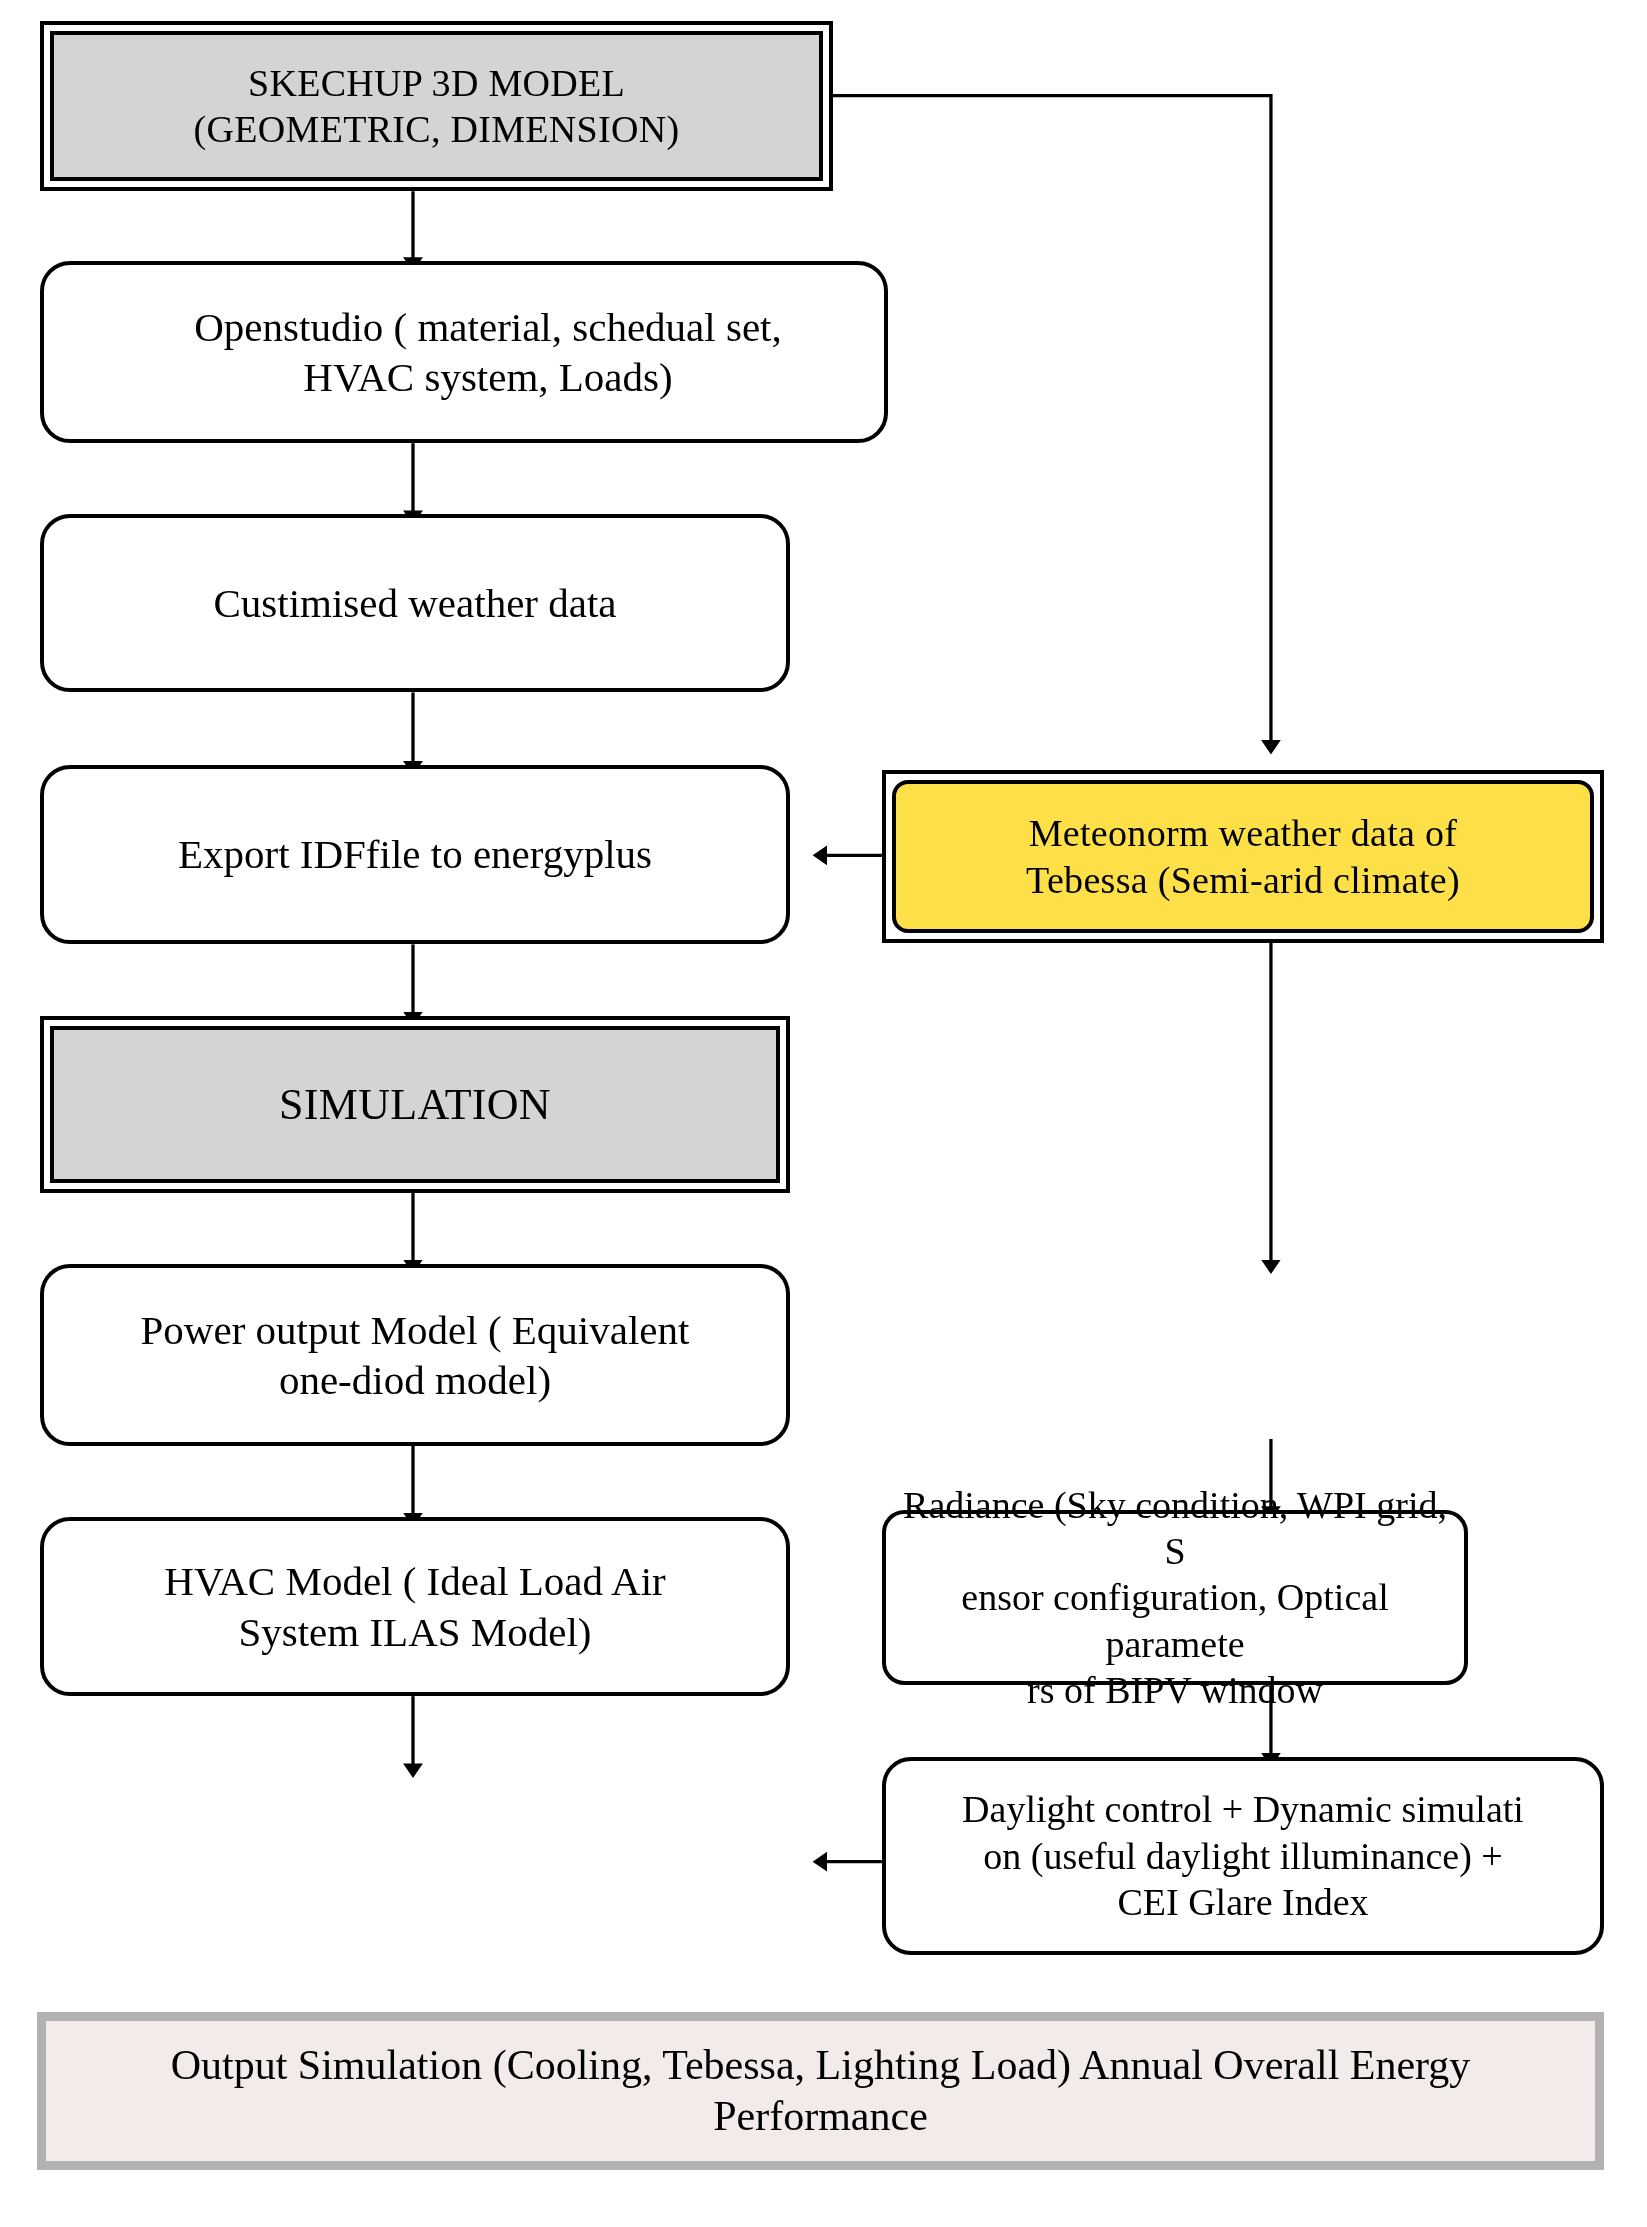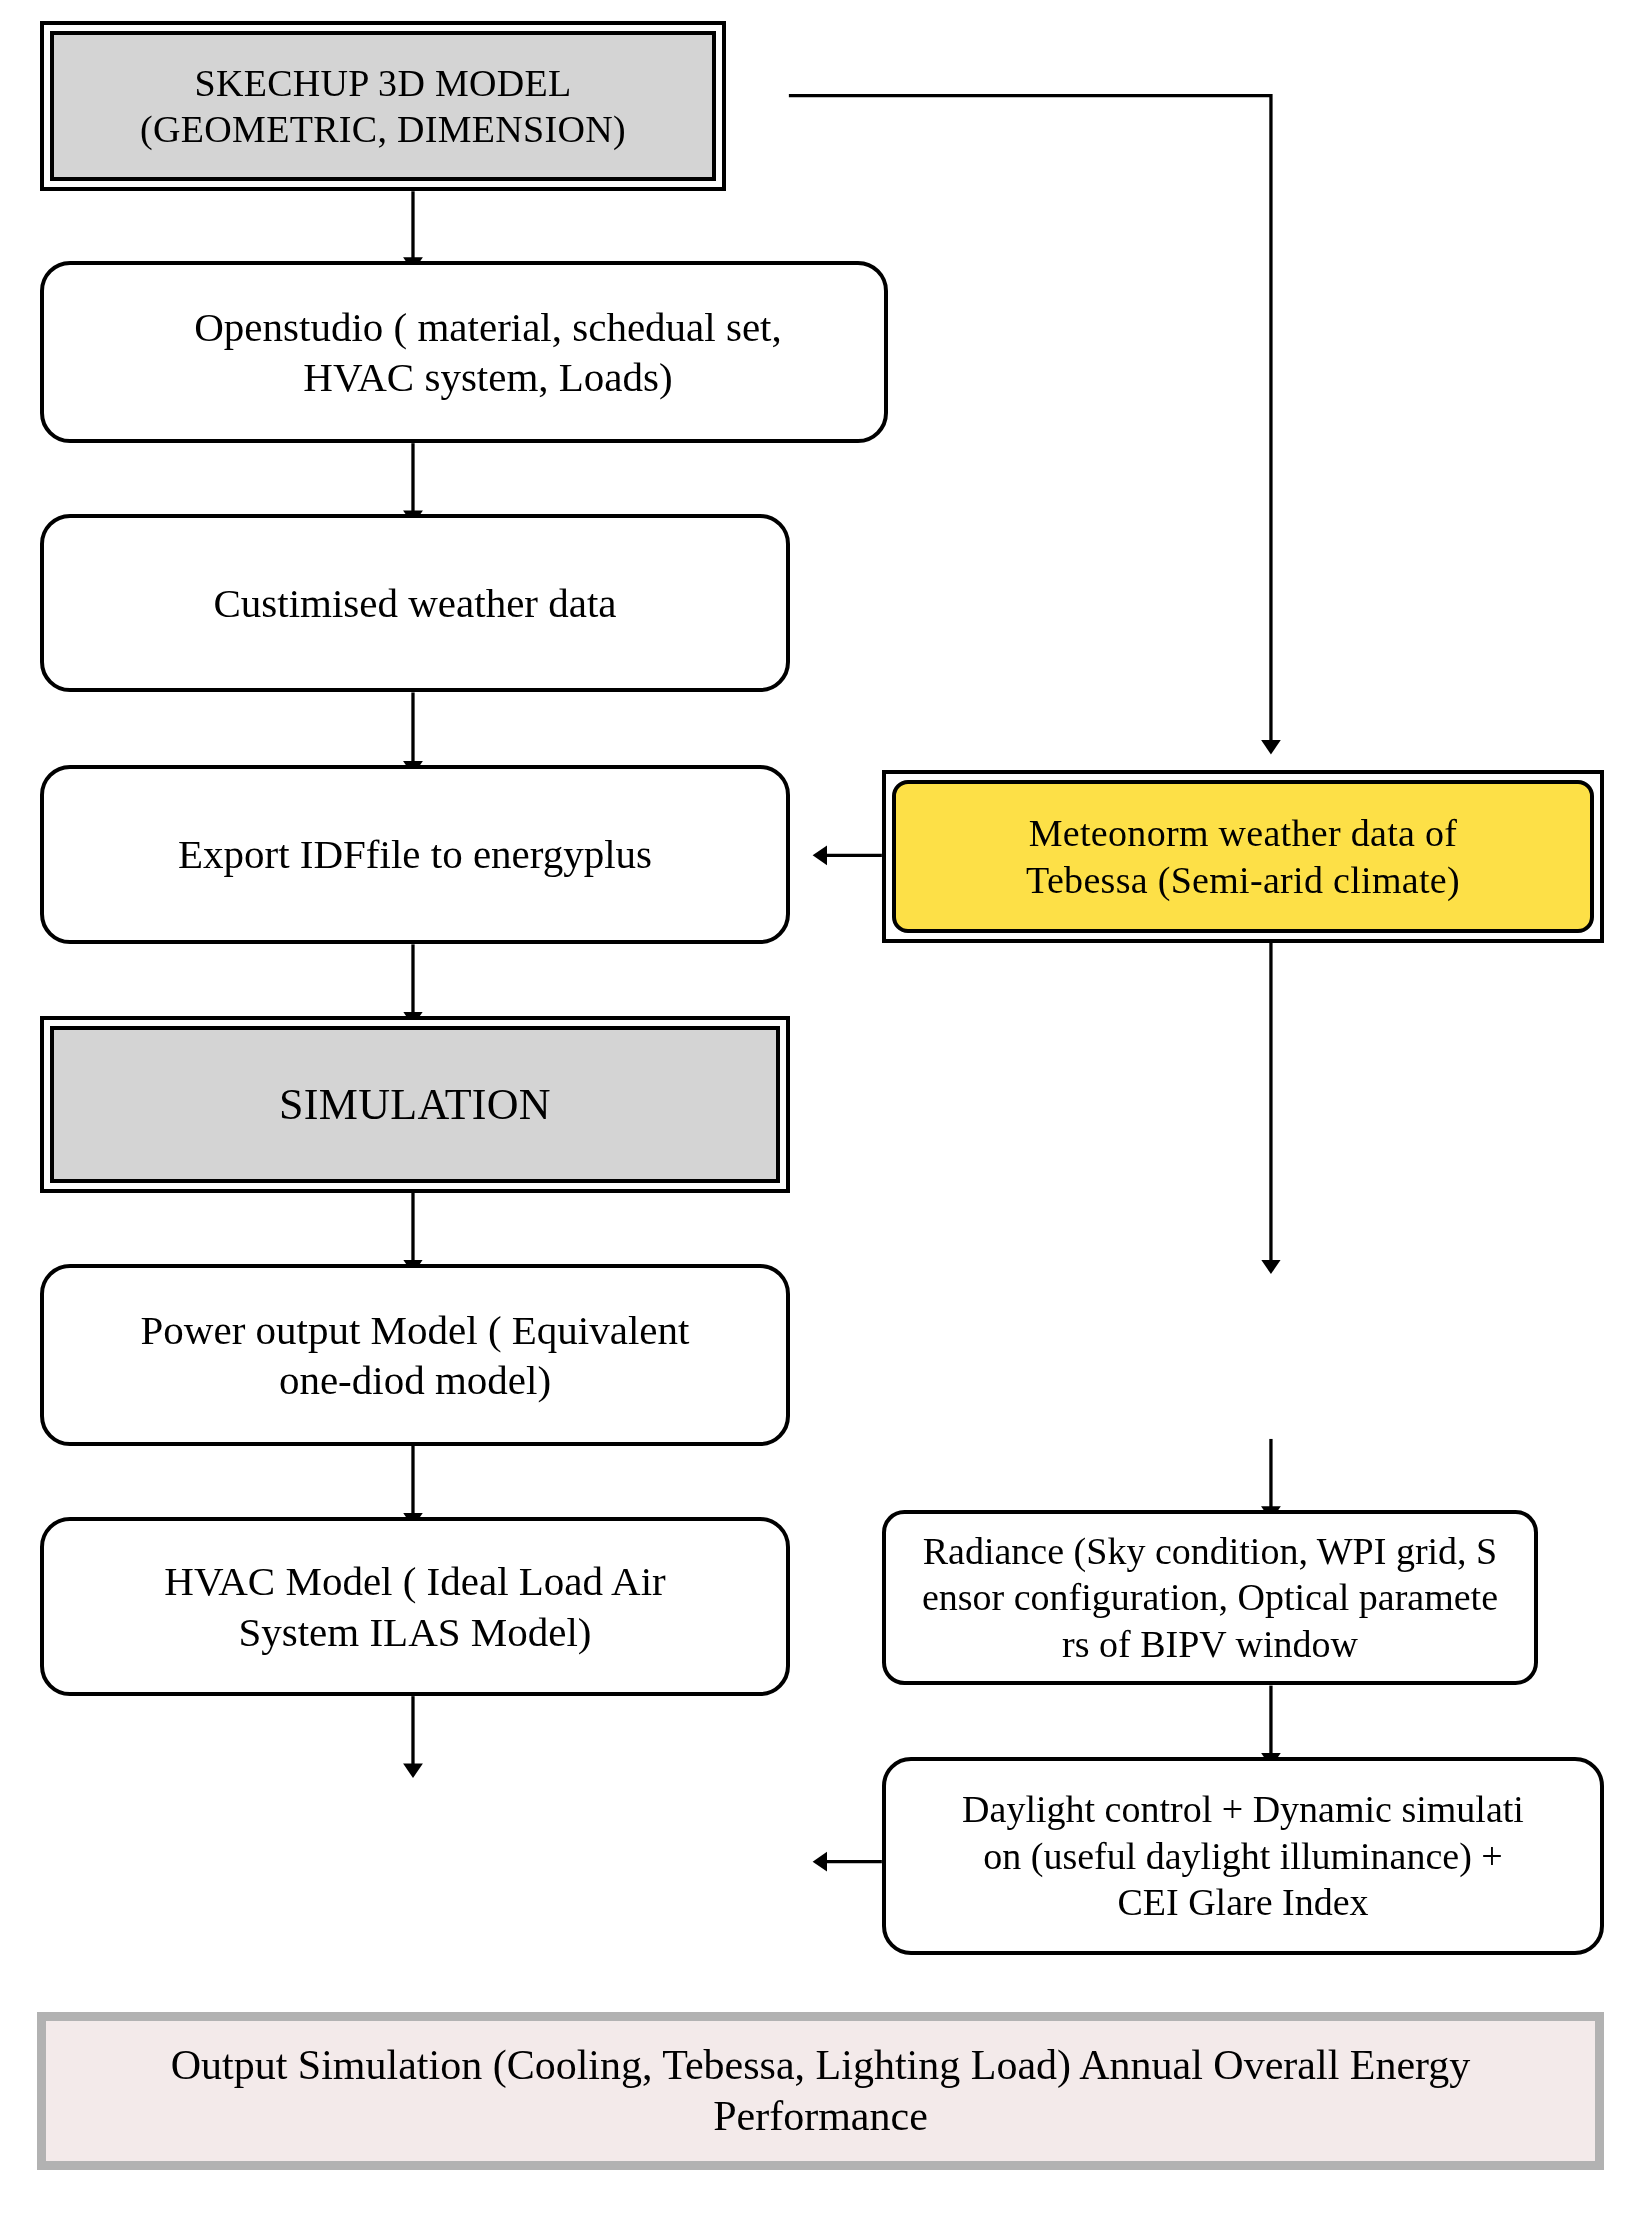--- a/index.html
+++ b/index.html
@@ -123,21 +123,21 @@
       <line x1="1927" y1="1430" x2="1927" y2="1916" marker-end="url(#arrowhead-down)"></line>
 
       <line x1="1927" y1="2182" x2="1927" y2="2290" marker-end="url(#arrowhead-down)"></line>
 
       <line x1="1927" y1="2556" x2="1927" y2="2664" marker-end="url(#arrowhead-down)"></line>
 
       <line x1="1337" y1="2823" x2="1248" y2="2823" marker-end="url(#arrowhead-left)"></line>
     </g>
   </svg>
 
-  <div class="node doubled filled" style="left:40px; top:21px; width:686px; height:170px;">
+  <div class="node doubled filled" style="left:40px; top:21px; width:793px; height:170px;">
     <div class="inner">
       <span class="node-text">SKECHUP 3D MODEL
 (GEOMETRIC, DIMENSION)</span>
     </div>
   </div>
 
   <div class="node rounded" style="left:40px; top:261px; width:848px; height:182px;padding-left:48px;">
     <span class="node-text">Openstudio ( material, schedual set,
 HVAC system, Loads)</span>
   </div>
@@ -168,21 +168,21 @@
 
 
   <div class="node doubled unfilled" style="left:882px; top:770px; width:722px; height:173px;">
     <div class="inner">
       <span class="node-text">Meteonorm weather data of
 Tebessa (Semi-arid climate)</span>
     </div>
   </div>
 
 
-  <div class="node rounded" style="left:882px; top:1510px; width:656px; height:175px; font-size:38px; border-radius:22.4px;">
+  <div class="node rounded" style="left:882px; top:1510px; width:586px; height:175px; font-size:38px; border-radius:22.4px;">
     <span class="node-text">Radiance (Sky condition, WPI grid, S
 ensor configuration, Optical paramete
 rs of BIPV window</span>
   </div>
 
   <div class="node rounded" style="left:882px; top:1757px; width:722px; height:198px; font-size:38px; border-radius:29px;">
     <span class="node-text">Daylight control + Dynamic simulati
 on (useful daylight illuminance) +
 CEI Glare Index</span>
   </div>

